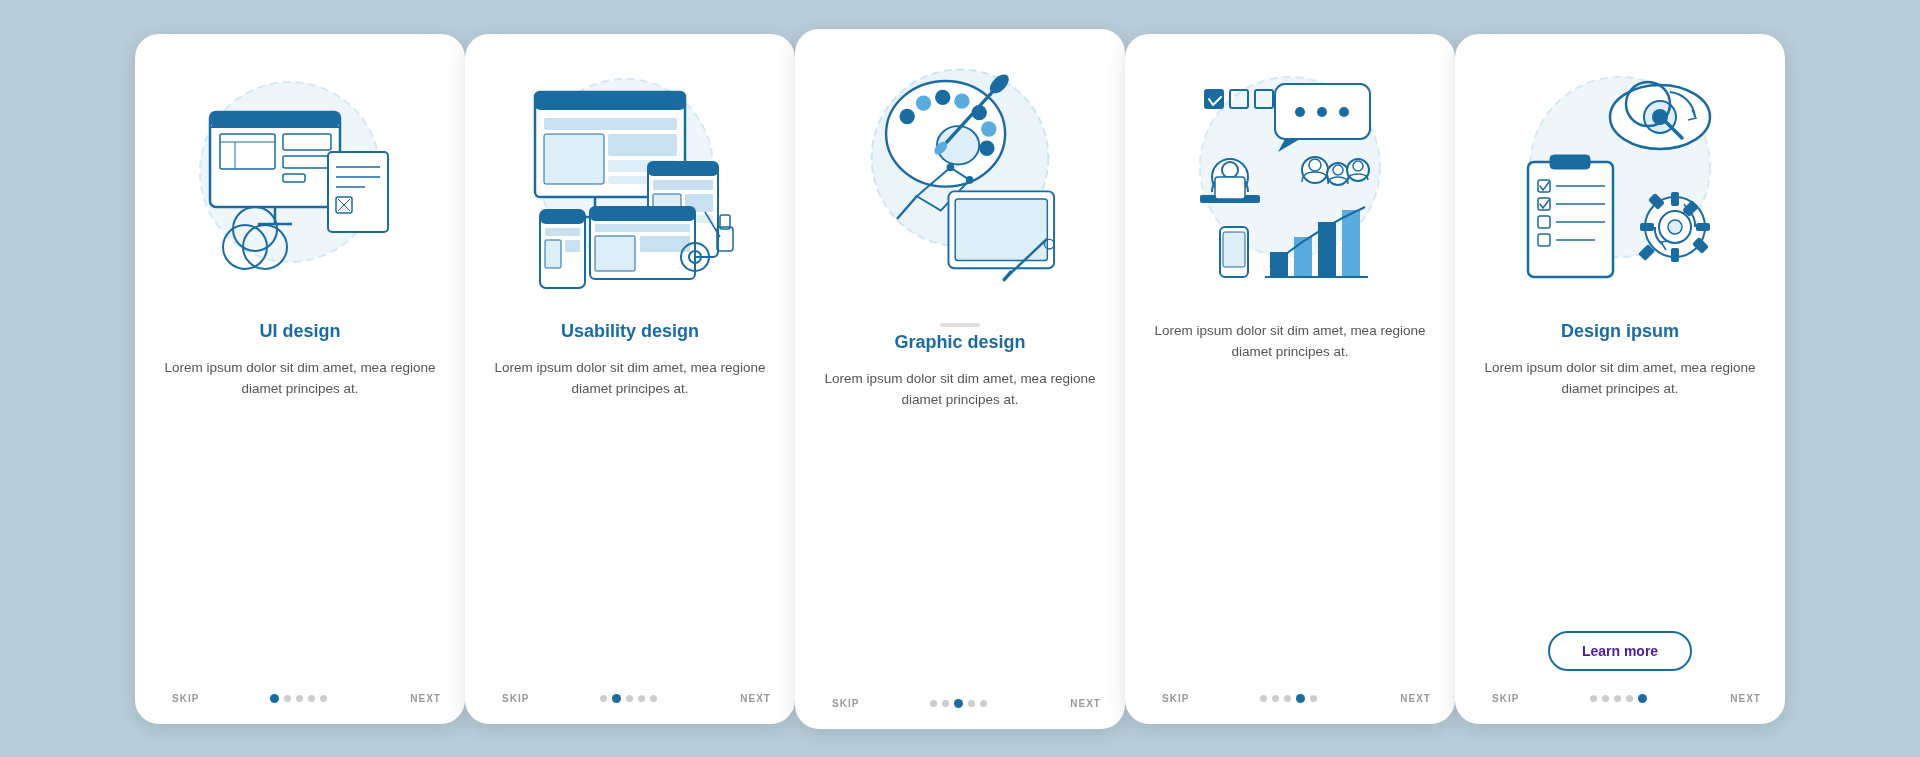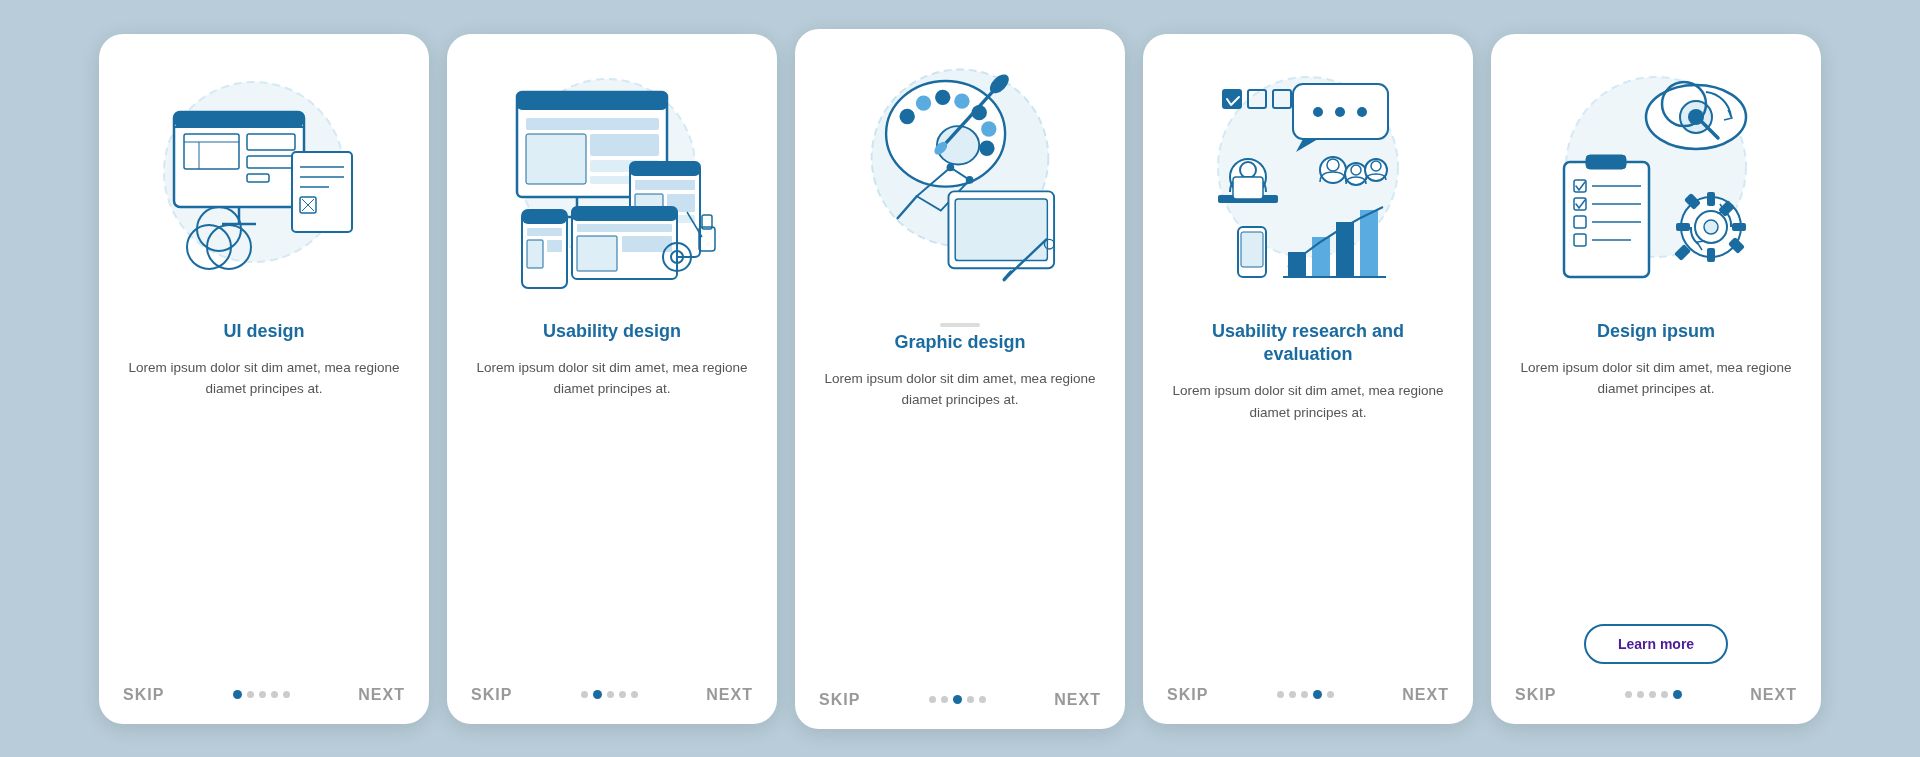--- a/index.html
+++ b/index.html
@@ -10,21 +10,20 @@
       background: #b8cdd9;
       display: flex;
       align-items: center;
       justify-content: center;
       font-family: 'Arial', sans-serif;
       overflow: hidden;
     }
 
     .cards-container {
       display: flex;
-      gap: 18px;
       align-items: center;
       padding: 30px 40px;
       justify-content: center;
     }
 
     .card {
       background: #ffffff;
       border-radius: 24px;
       width: 330px;
       height: 690px;
@@ -84,25 +83,26 @@
     .card-nav {
       display: flex;
       align-items: center;
       justify-content: space-between;
       width: 100%;
       margin-top: auto;
       padding-top: 14px;
     }
 
     .nav-skip, .nav-next {
-      font-size: 16px;
+      font-size: 10px;
       font-weight: 700;
       color: #999;
       letter-spacing: 1px;
       cursor: pointer;
+      margin-left: 13px;
     }
 
     .dots {
       display: flex;
       gap: 5px;
       align-items: center;
     }
 
     .dot {
       width: 7px;
@@ -328,21 +328,20 @@
 
         <rect x="100" y="190" width="18" height="25" fill="#1a6ba0"></rect>
         <rect x="124" y="175" width="18" height="40" fill="#5aabe0"></rect>
         <rect x="148" y="160" width="18" height="55" fill="#1a6ba0"></rect>
         <rect x="172" y="148" width="18" height="67" fill="#5aabe0"></rect>
         <line x1="95" y1="215" x2="198" y2="215" stroke="#1a6ba0" stroke-width="2"></line>
 
         <path d="M 100 205 Q 140 170 195 145" stroke="#1a6ba0" stroke-width="2" fill="none"></path>
       </svg>
     </div>
-    <div class="card-title">Usability research and evaluation</div>
     <div class="card-body">Lorem ipsum dolor sit dim amet, mea regione diamet principes at.</div>
     <div class="card-nav">
       <span class="nav-skip">SKIP</span>
       <div class="dots">
         <div class="dot"></div>
         <div class="dot"></div>
         <div class="dot"></div>
         <div class="dot active"></div>
         <div class="dot"></div>
       </div>

